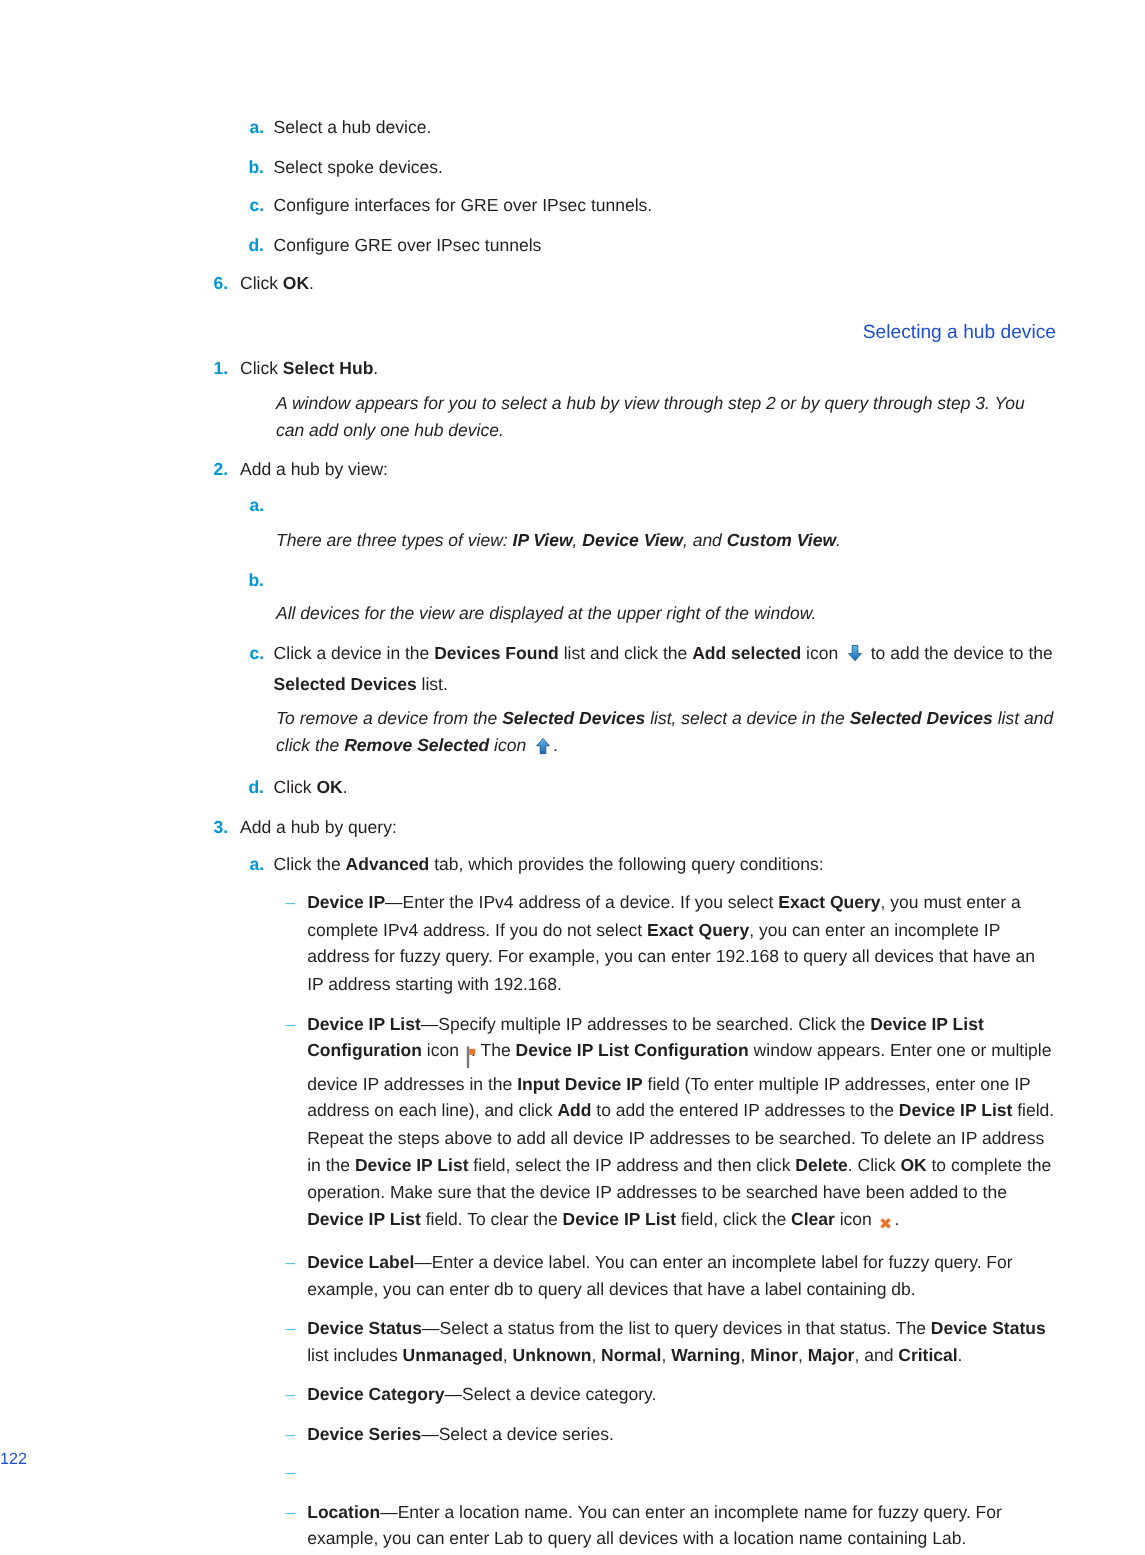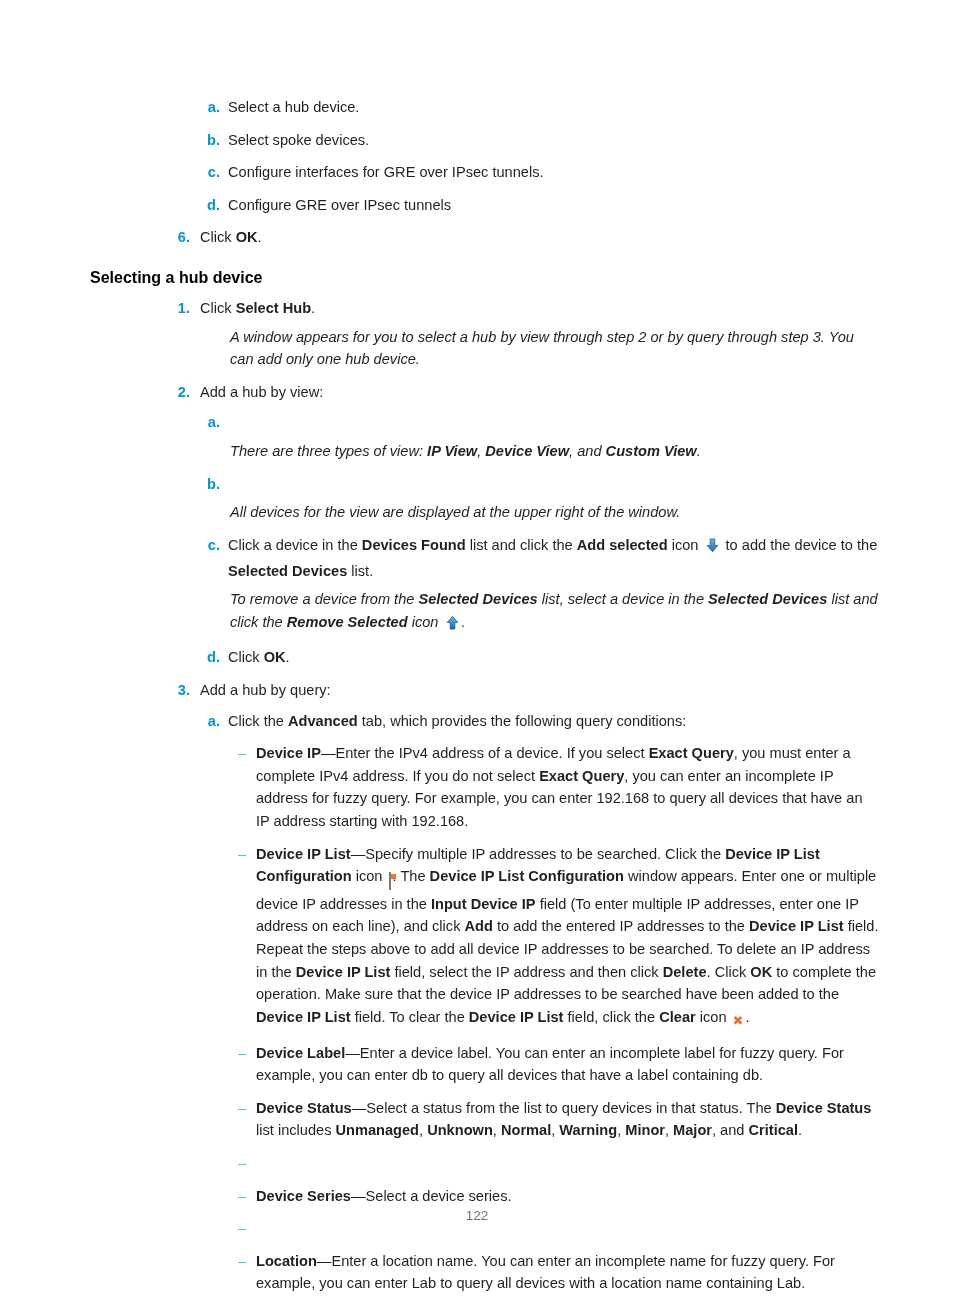--- a/index.html
+++ b/index.html
@@ -60,25 +60,26 @@
 
   .para {
     font-size: 14.6px;
     line-height: 1.55;
   }
   .sp-6 { margin-top: 6px; }
   .sp-8 { margin-top: 8px; }
   .sp-10 { margin-top: 10px; }
 
   h2.section-heading {
-    color: #000000;
+    color: #1d4ed8;
     font-size: 16px;
-    font-weight: bold;
+    font-weight: normal;
     margin: 20px 0 10px 0;
     padding-left: 0;
+    text-align: right;
   }
 
   .sub-para { padding-left: 140px; font-style: italic; }
 
   
   .icon-inline {
     display: inline-block;
     vertical-align: -3px;
     margin: 0 2px;
   }
@@ -115,23 +116,23 @@
     color: #e8762c;
     font-size: 13px;
     vertical-align: 0px;
   }
 
   .page-number {
     position: absolute;
     left: 0;
     right: 0;
     top: 1208px;
-    text-align: center;
+    text-align: left;
     font-size: 13.5px;
-    color: #737373;
+    color: #1d4ed8;
   }
 </style>
 </head>
 <body>
 
 <div class="page">
   <div class="content">
 
     <div class="row lvl-a">
       <span class="marker m-w-sm">a.</span>
@@ -227,20 +228,21 @@
         <div class="row lvl-dash sp-10">
           <span class="marker dash m-w-dash">–</span>
           <span class="body-text"><b>Device Label</b><span>—</span><span>Enter a device label. You can enter an incomplete label for fuzzy query. For example, you can enter db to query all devices that have a label containing db.</span></span>
         </div>
         <div class="row lvl-dash sp-10">
           <span class="marker dash m-w-dash">–</span>
           <span class="body-text"><b>Device Status</b><span>—</span><span>Select a status from the list to query devices in that status. The </span><b>Device Status</b><span> list includes </span><b>Unmanaged</b><span>, </span><b>Unknown</b><span>, </span><b>Normal</b><span>, </span><b>Warning</b><span>, </span><b>Minor</b><span>, </span><b>Major</b><span>, and </span><b>Critical</b><span>.</span></span>
         </div>
         <div class="row lvl-dash sp-10">
           <span class="marker dash m-w-dash">–</span>
+          <span class="body-text"><b>Device Category</b><span>—</span><span>Select a device category.</span></span>
         </div>
         <div class="row lvl-dash sp-10">
           <span class="marker dash m-w-dash">–</span>
           <span class="body-text"><b>Device Series</b><span>—</span><span>Select a device series.</span></span>
         </div>
         <div class="row lvl-dash sp-10">
           <span class="marker dash m-w-dash">–</span>
         </div>
         <div class="row lvl-dash sp-10">
           <span class="marker dash m-w-dash">–</span>

